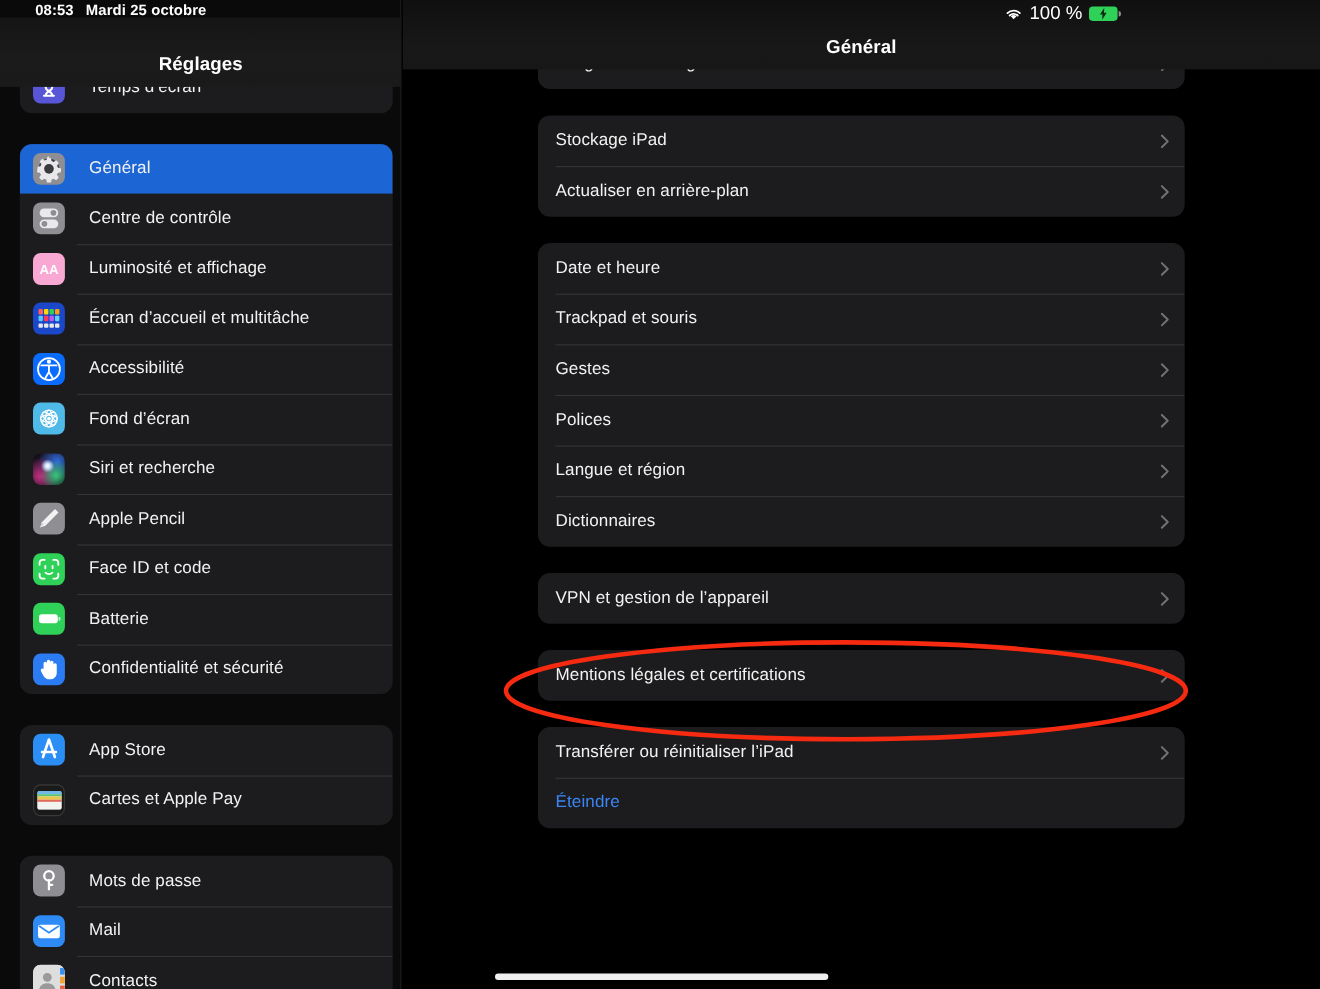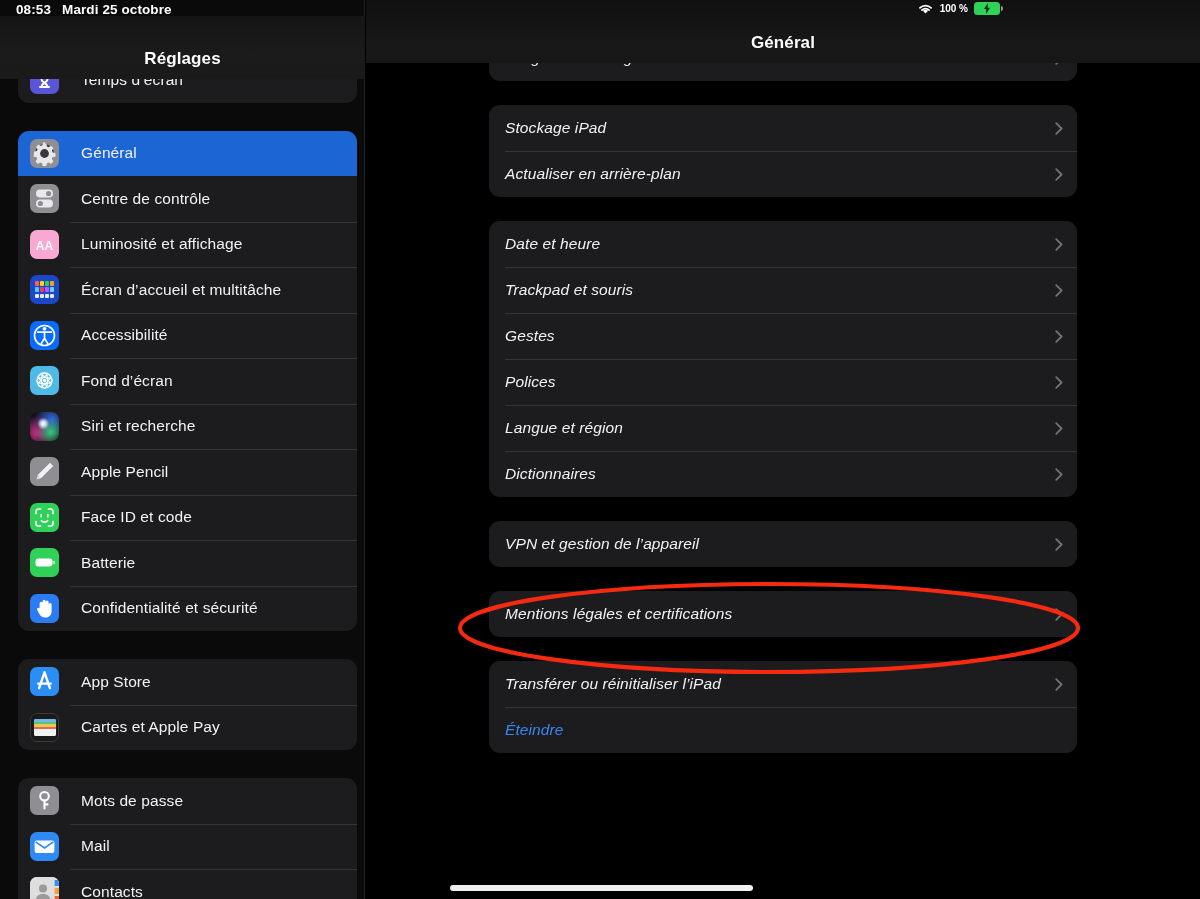--- a/index.html
+++ b/index.html
@@ -12,33 +12,33 @@
   }
   #screen {
     position: relative;
     width: 1200px; height: 899px;
     background: #000;
     overflow: hidden;
   }
 
   
   #statusbar {
-    position: absolute; top: 0; left: 0; width: 1012px; height: 22px;
+    position: absolute; top: 0; left: 16px; width: 1012px; height: 22px;
     z-index: 40;
     pointer-events: none;
   }
   .sb-left {
     position: absolute; left: 16px; top: 2px;
     display: flex; align-items: center; gap: 11px;
     font-size: 13.5px; font-weight: 700; color: #fff; letter-spacing: .1px;
   }
   .sb-right {
     position: absolute; right: 12px; top: 2px;
     display: flex; align-items: center; gap: 6px;
-    font-size: 10px; font-weight: 700; color: #fff;
+    font-size: 17px; font-weight: 400; color: #fff;
   }
   .wifi-icon { width: 17px; height: 13px; display:block; }
   .batt {
     position: relative; width: 26px; height: 13px;
     border-radius: 3.5px; background: #30d158;
     display: flex; align-items: center; justify-content: center;
   }
   .batt::after {
     content: ""; position: absolute; right: -3px; top: 4px;
     width: 2px; height: 5px; border-radius: 0 2px 2px 0;
@@ -171,21 +171,21 @@
     position: relative;
     display: flex; align-items: center; justify-content: space-between;
     height: 46px;
     padding: 0 14px 0 16px;
     cursor: default;
   }
   .drow + .drow::before {
     content: ""; position: absolute; left: 16px; right: 0; top: 0;
     height: 1px; background: rgba(255,255,255,.11);
   }
-  .drow-label { font-size: 15.5px; color: #f2f2f2; letter-spacing: .1px; font-style: italic; }
+  .drow-label { font-size: 15.5px; color: #f2f2f2; letter-spacing: .1px; }
   .drow-label.link { color: #3a86f5; }
   .chev {
     width: 8px; height: 13px; flex: none; opacity: .55;
   }
 
   
   #annot {
     position: absolute; left: 455px; top: 580px;
     width: 640px; height: 96px;
     pointer-events: none; z-index: 60;

